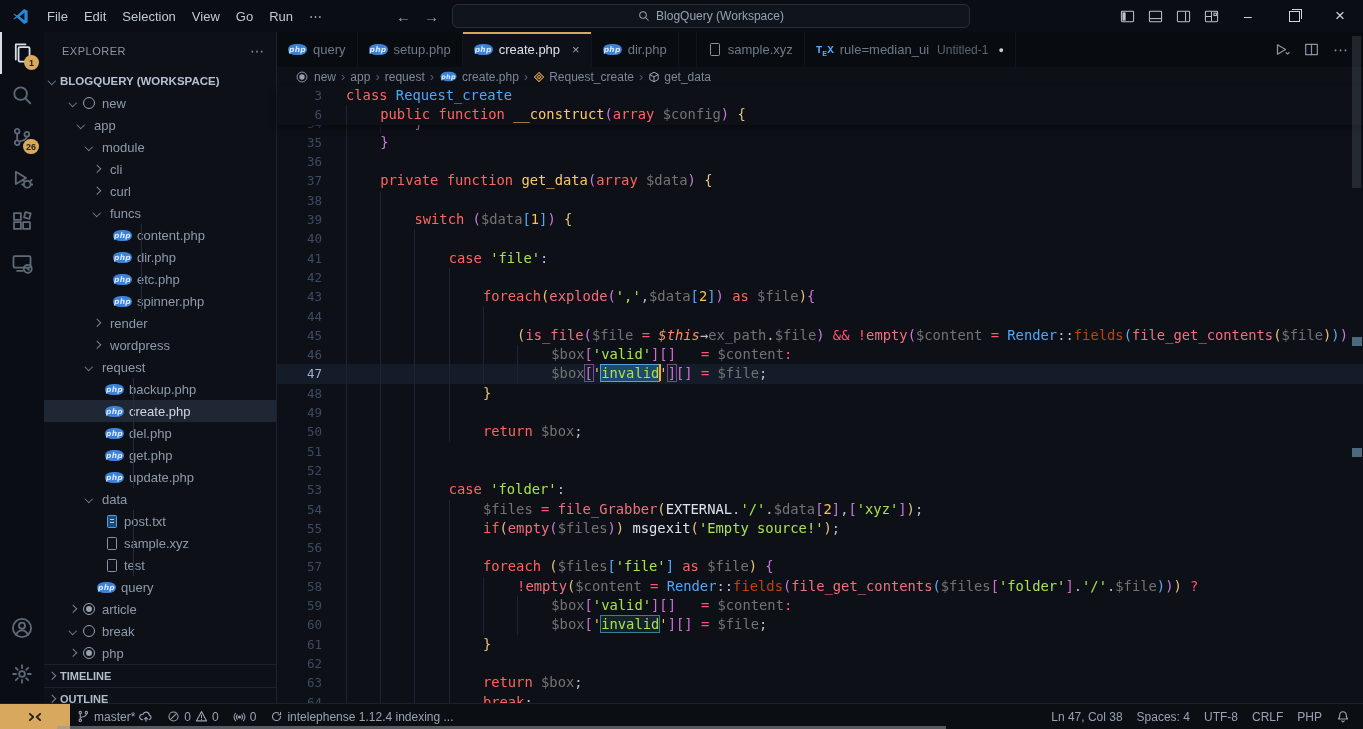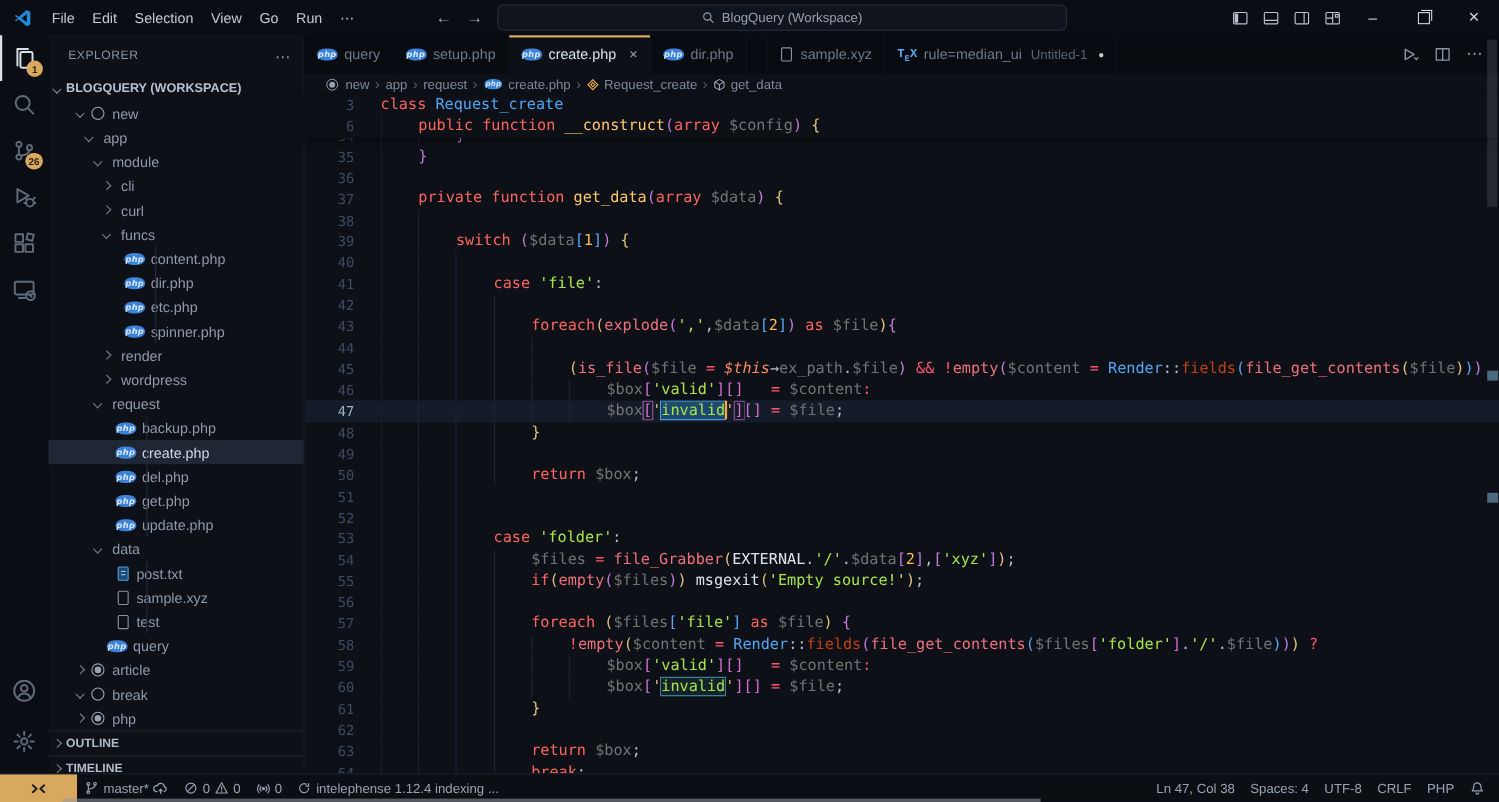--- a/index.html
+++ b/index.html
@@ -371,25 +371,25 @@
         </div>
         <div class="trow" style="padding-left: 21px;">
           <span class="chev right"></span>
           <span class="circ dot"></span>
           <span class="lbl">php</span>
         </div>
       </div>
     <div id="sb-sections">
         <div class="sb-section">
           <span class="chev right"></span>
-          <span>OUTLINE</span>
+          <span>TIMELINE</span>
         </div>
         <div class="sb-section">
           <span class="chev right"></span>
-          <span>TIMELINE</span>
+          <span>OUTLINE</span>
         </div>
       </div>
     <div class="tguide" style="left:97px;top:192px;height:88px"></div>
     <div class="tguide" style="left:89px;top:346px;height:110px"></div>
     <div class="tguide" style="left:89px;top:478px;height:66px"></div>
   </div>
 
   <div id="editor">
     <div id="tabbar">
         <div class="tab">

